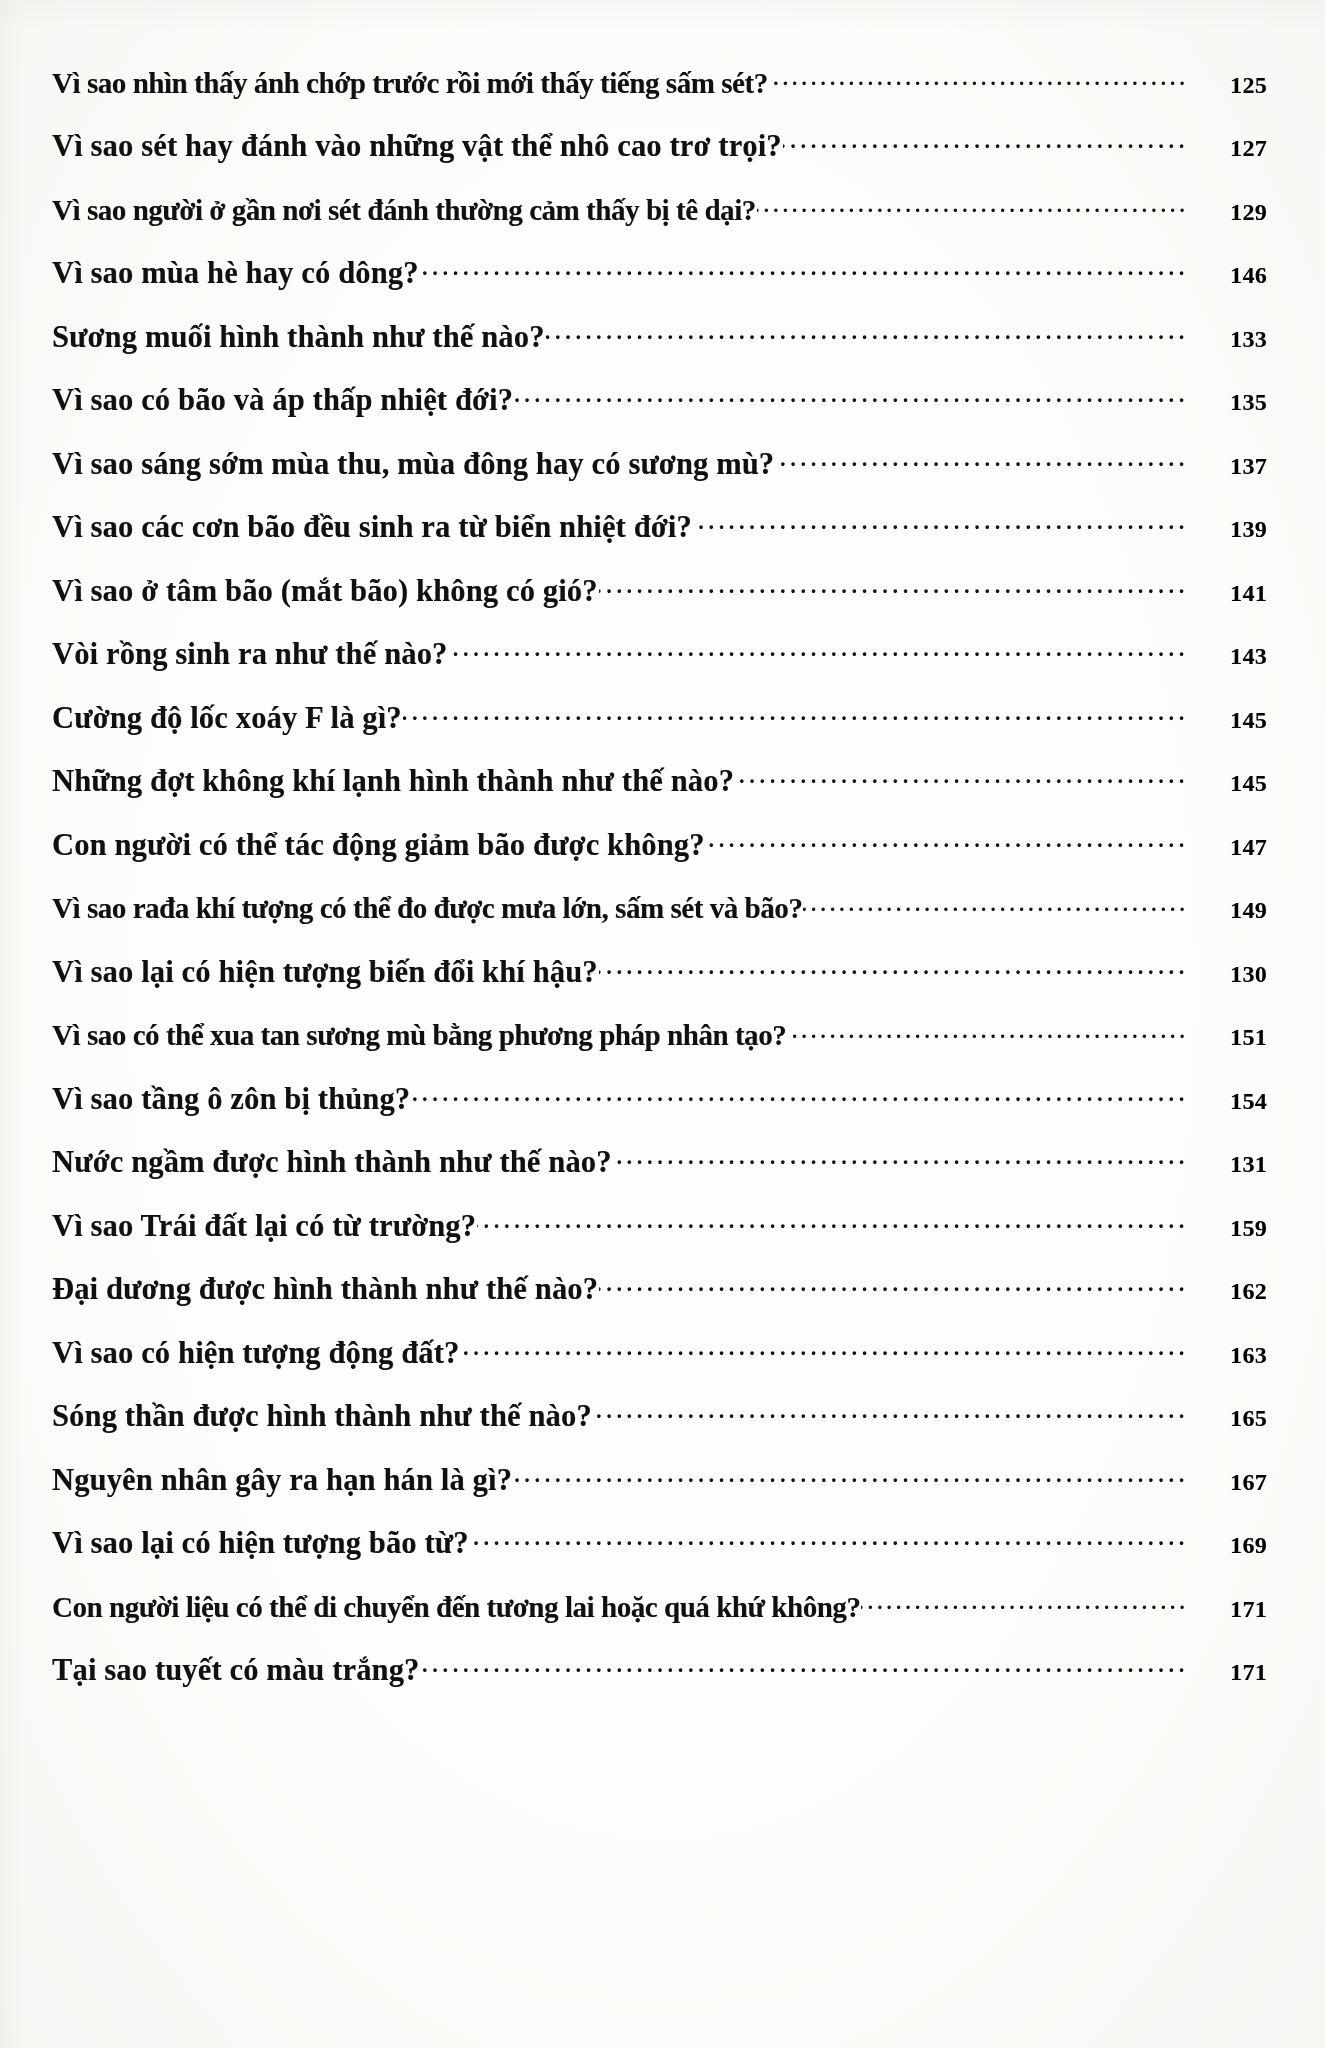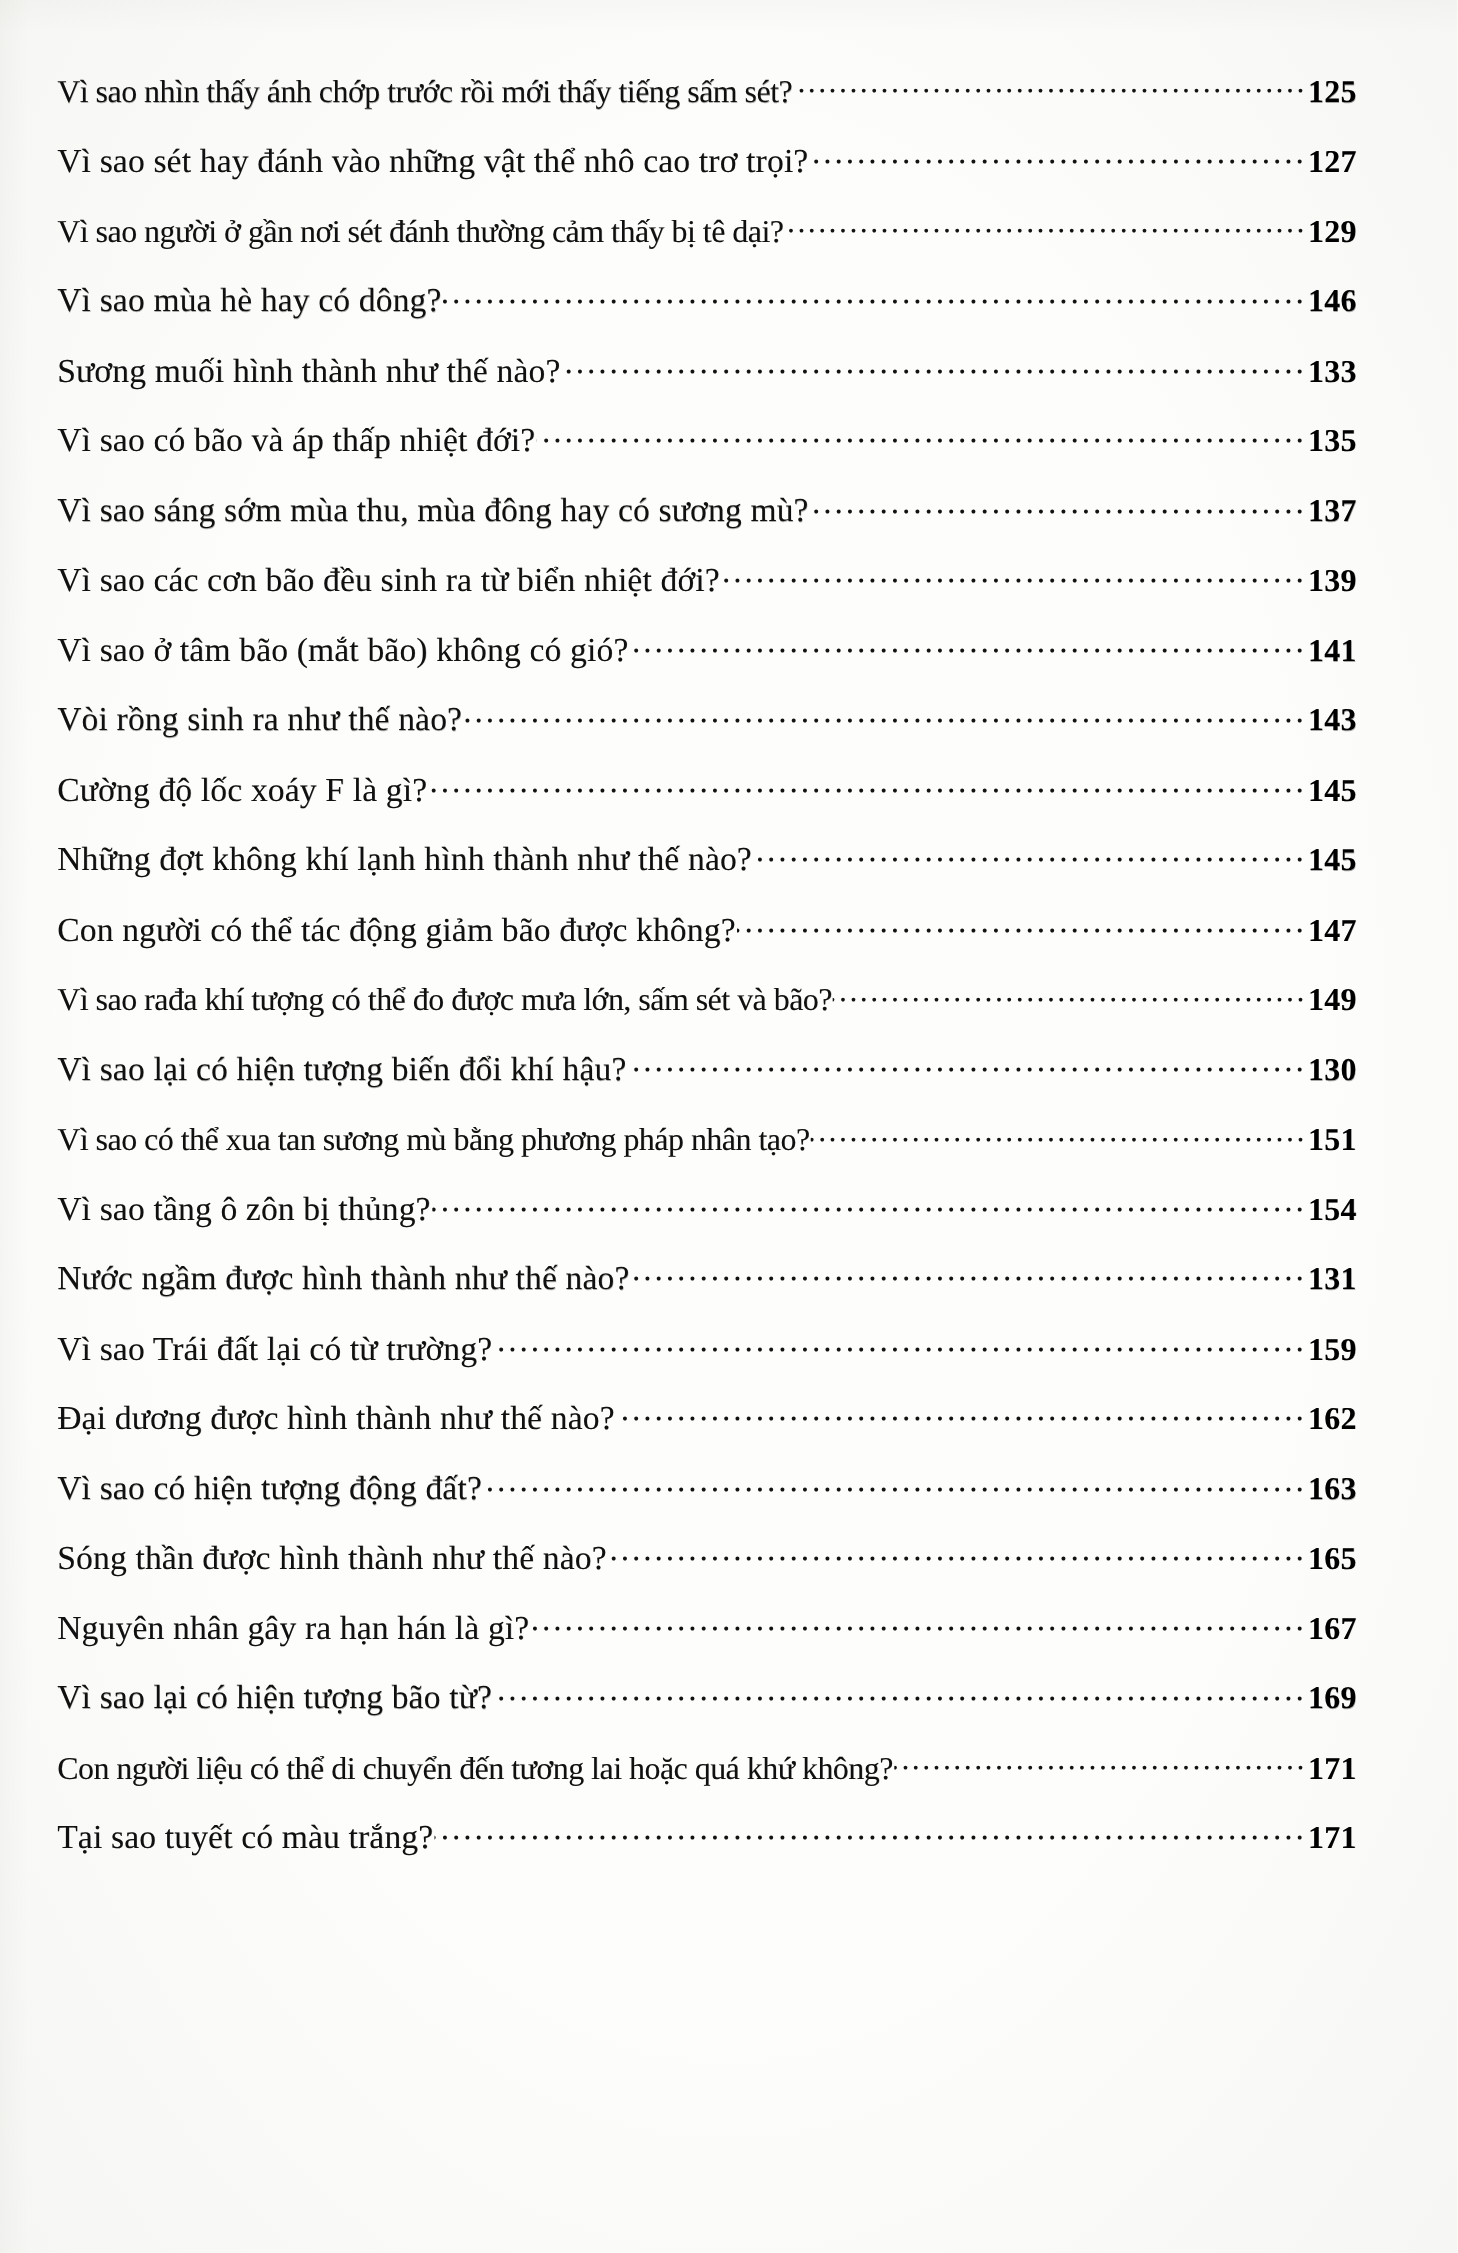--- a/index.html
+++ b/index.html
@@ -51,21 +51,21 @@
     font-size: 30.5px;
     line-height: 1.0;
     height: 63.5px;
     letter-spacing: 0.15px;
     white-space: nowrap;
     overflow: hidden;
   }
 
   .entry-title {
     flex: 0 1 auto;
-    font-weight: 400;
+    font-weight: 700;
     font-size: 30.5px;
     color: #101010;
     text-shadow: 0.35px 0.35px 0.5px rgba(0,0,0,0.30);
   }
 
   .entry-leader {
     flex: 1 1 auto;
     min-width: 8px;
     overflow: hidden;
     position: relative;
@@ -81,22 +81,23 @@
     color: #121212;
     position: absolute;
     right: 0;
     bottom: 0.07em;
     white-space: nowrap;
   }
 
   .entry-page {
     flex: 0 0 auto;
     font-weight: 700;
-    font-size: 29px;
+    font-size: 24px;
     color: #000000;
+    text-align: right;
     min-width: 78px;
     letter-spacing: 0.3px;
     text-shadow: 0.4px 0.4px 0.5px rgba(0,0,0,0.33);
   }
 
   
   .toc-entry.condensed .entry-title {
     font-size: 29px;
     letter-spacing: -0.45px;
   }

